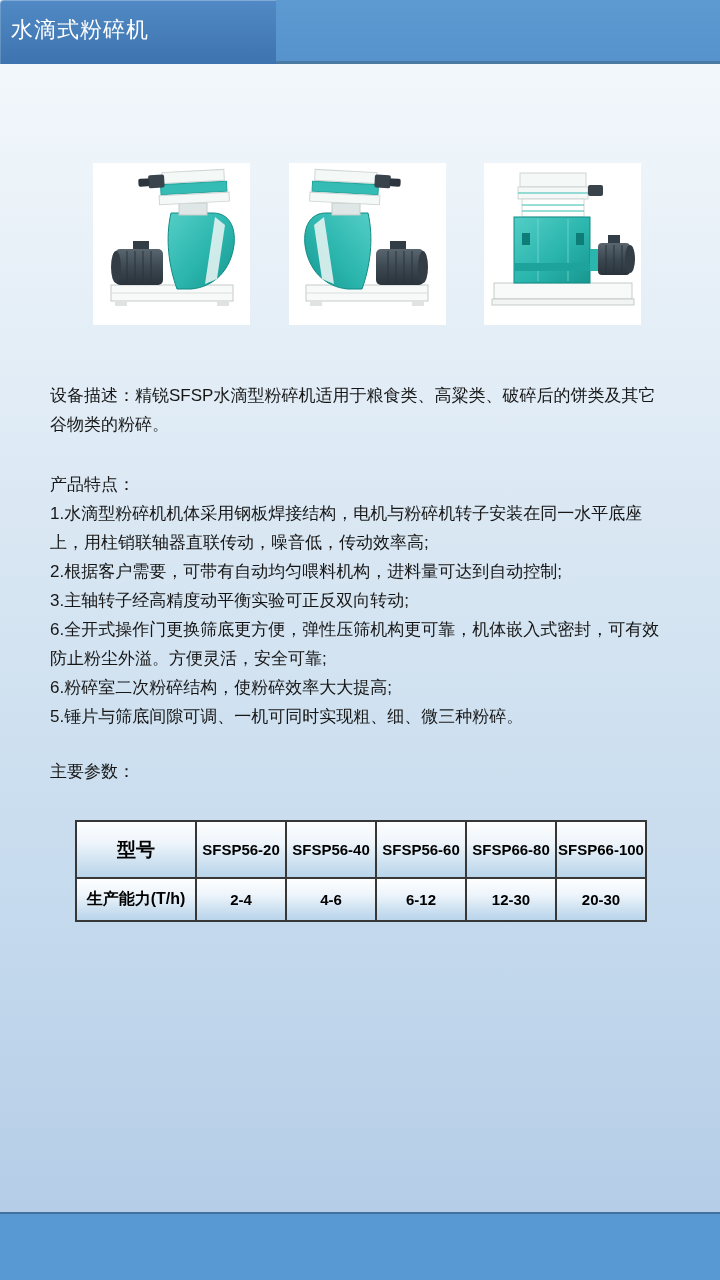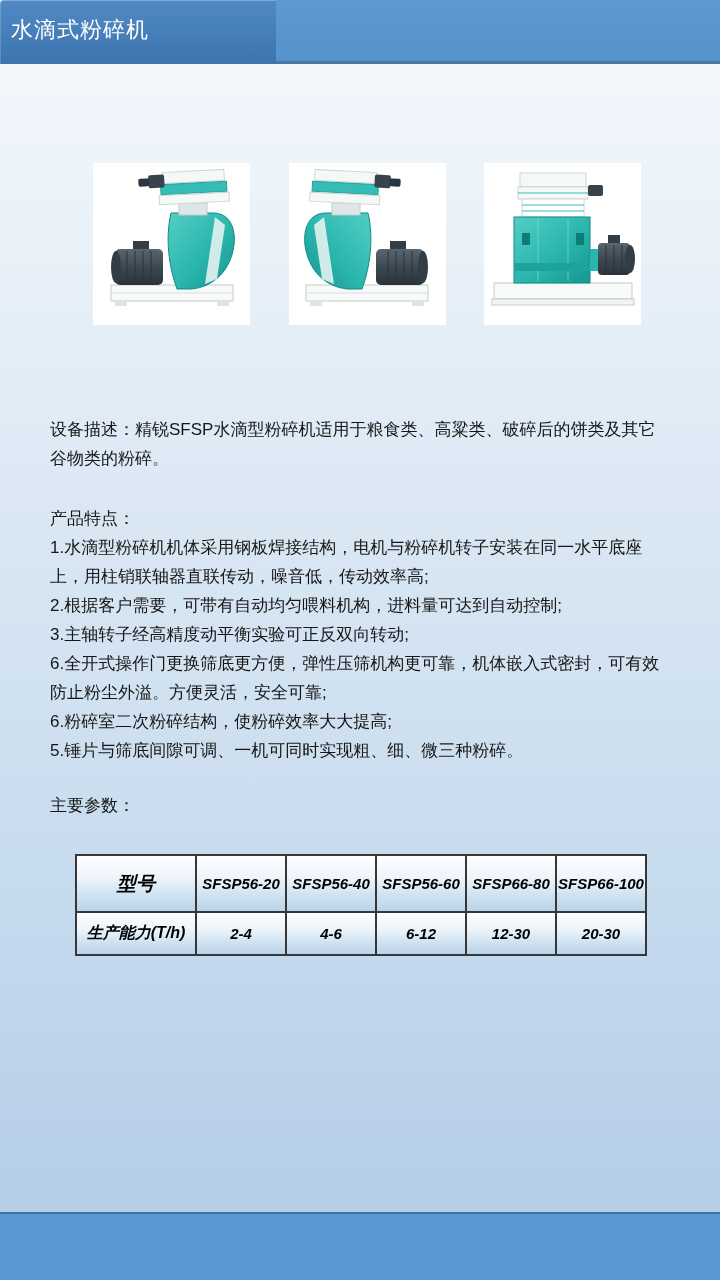--- a/index.html
+++ b/index.html
@@ -37,29 +37,29 @@
     margin:99px 79px 0 93px;
     display:flex;justify-content:space-between;
   }
   .product-image{
     width:157px;height:162px;background:#ffffff;
     display:flex;align-items:center;justify-content:center;
   }
   .product-image svg{display:block;}
 
   .text-block{font-size:17px;line-height:29px;color:#161616;}
-  .description{margin:90px 50px 0 50px;}
+  .description{margin:56px 50px 0 50px;}
   .features{margin:31px 50px 0 50px;}
   .params-heading{margin:26px 50px 16px 50px;}
 
   
   table.params{
     margin:34px 16px 0 75px;
     border-collapse:collapse;
-    width:570px;table-layout:fixed;font-style:italic;
+    width:570px;table-layout:fixed;
   }
   table.params th, table.params td{
     border:2px solid #373737;
     background:linear-gradient(180deg,#fdfeff 0%,#eef5fb 38%,#cfe2f1 72%,#b9d4ea 100%);
     font-weight:bold;color:#000;
     text-align:center;vertical-align:middle;
     padding:0;
   }
   tr.head-row{height:57px;}
   tr.data-row{height:43px;}

